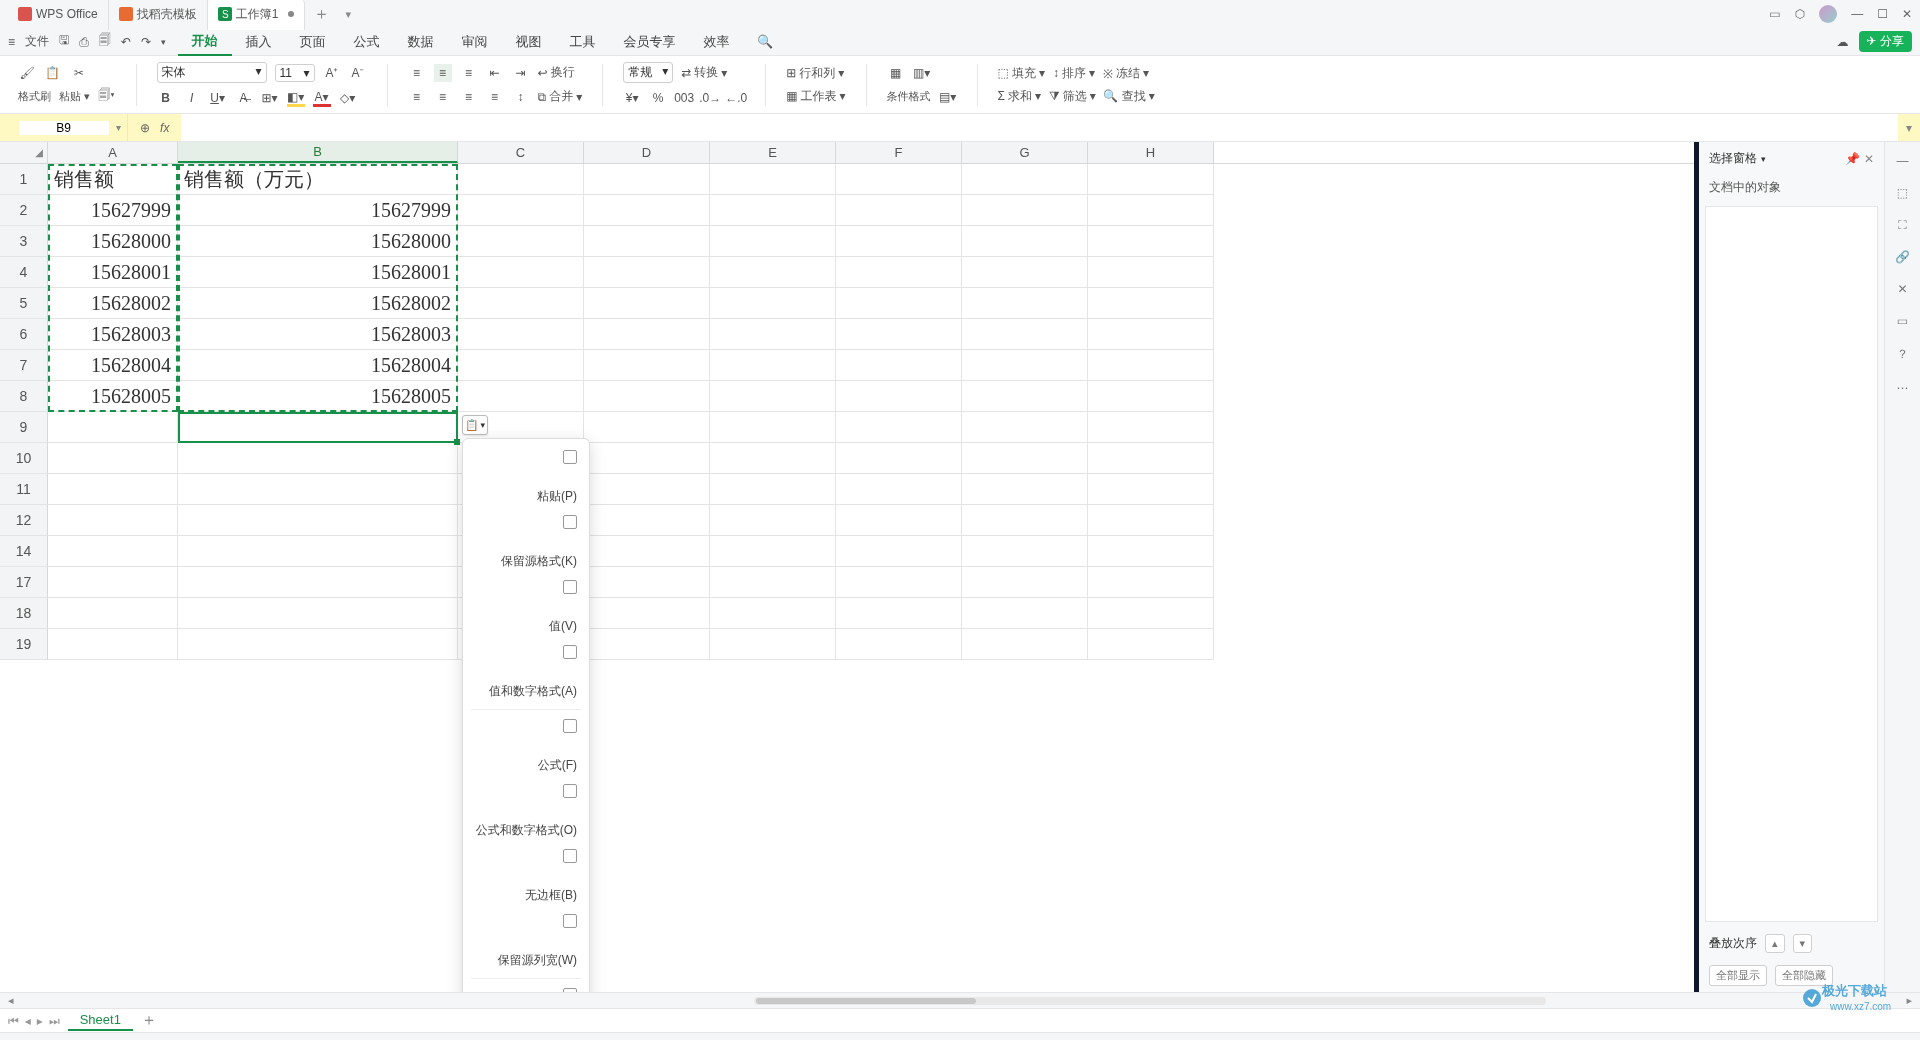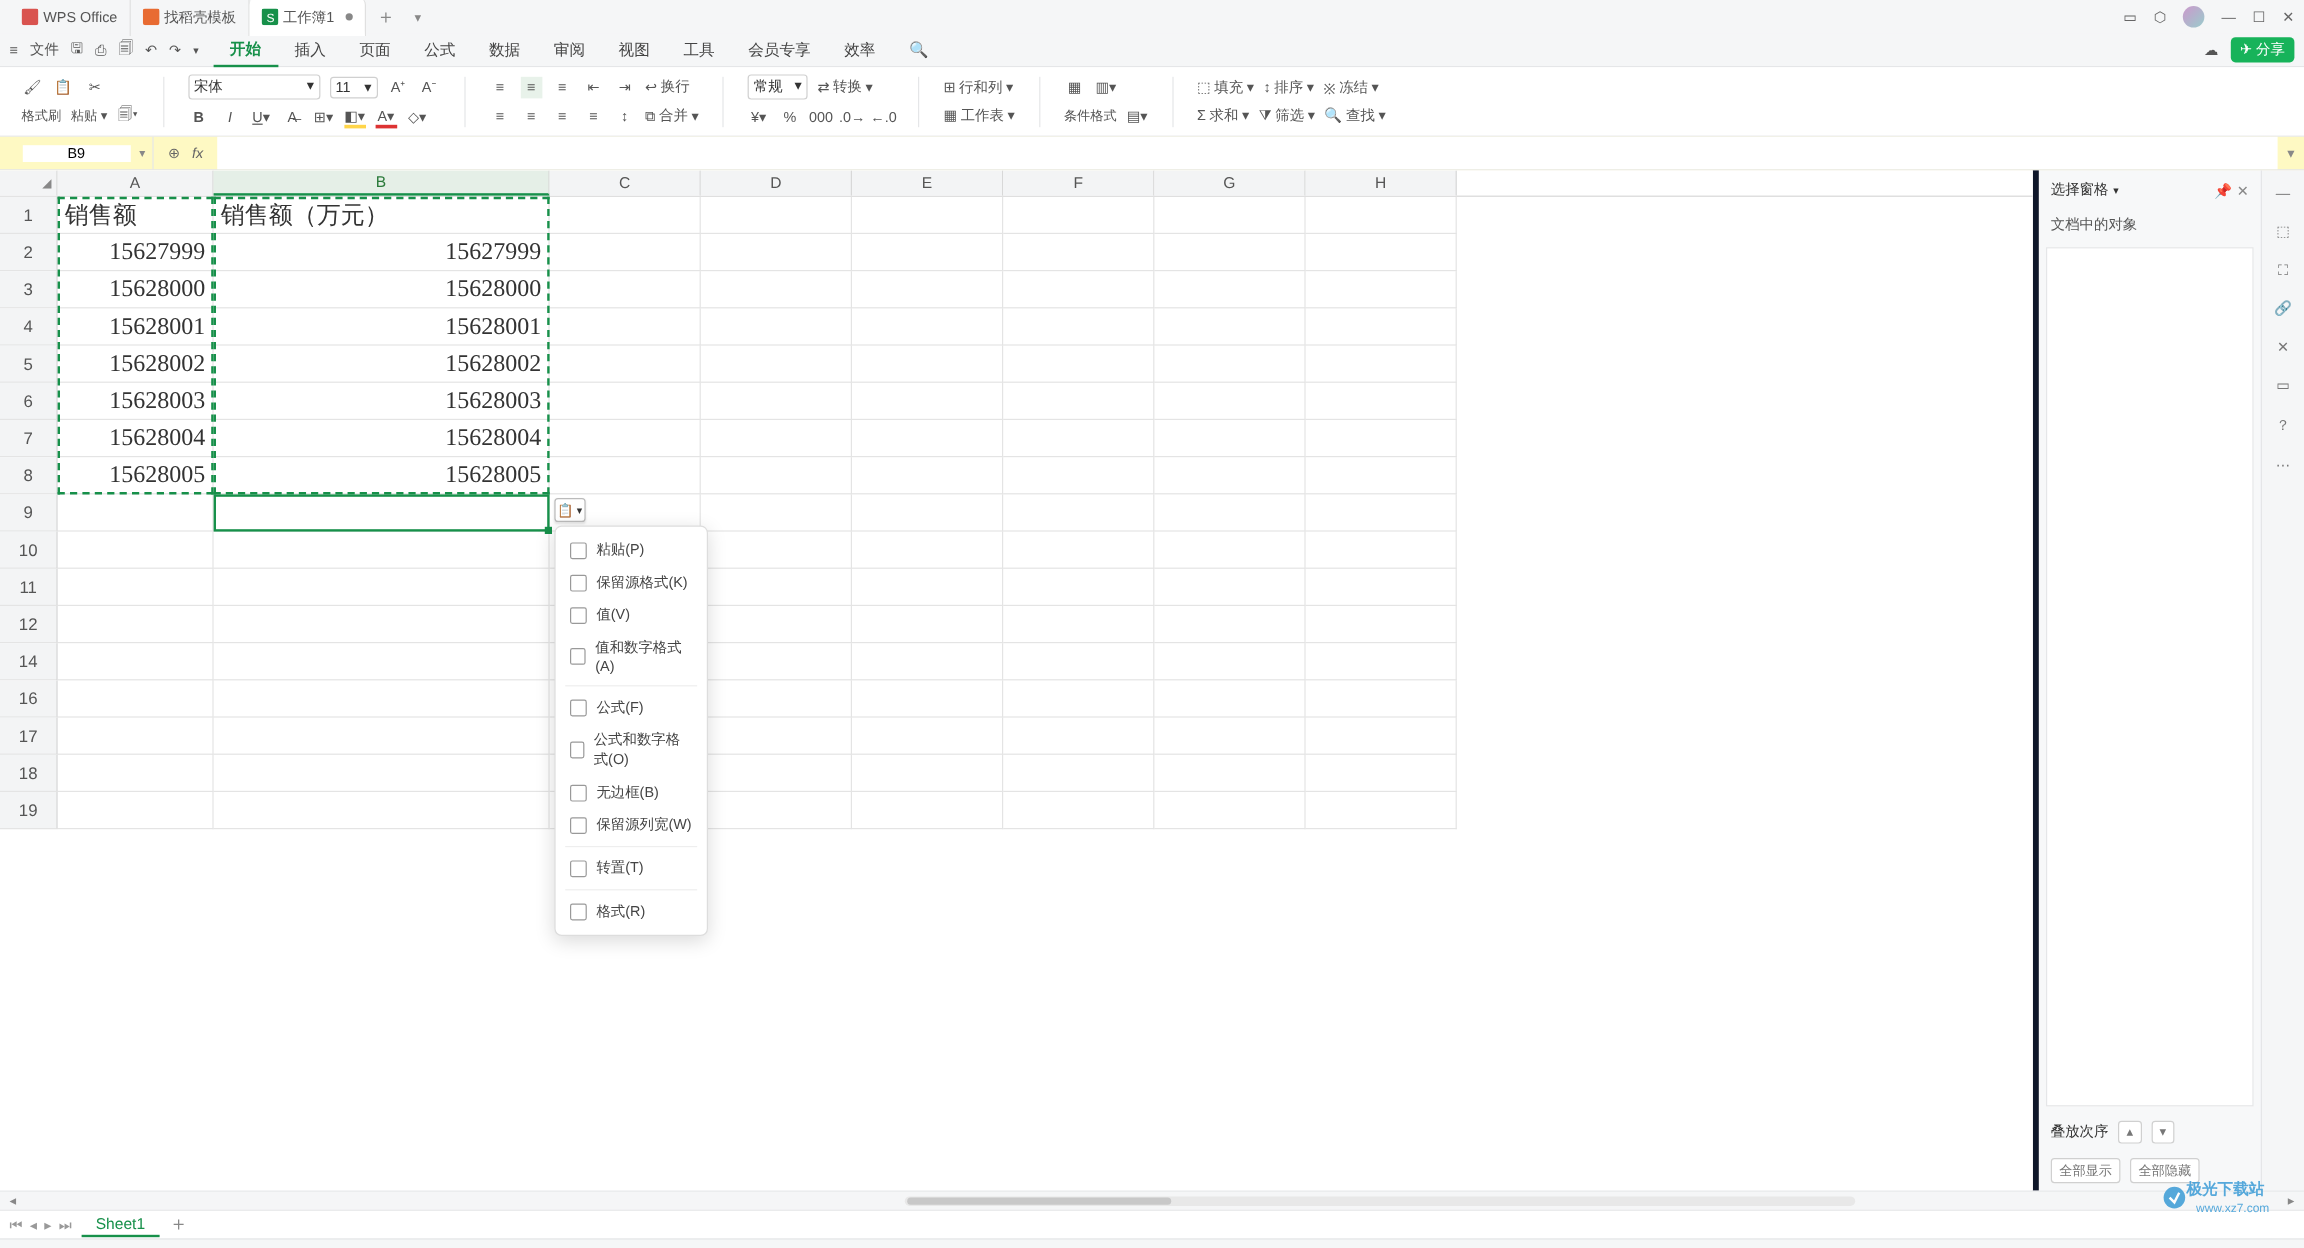--- a/index.html
+++ b/index.html
@@ -66,21 +66,21 @@
 .cell{border-right:1px solid #e4e4e4;border-bottom:1px solid #e4e4e4;padding:0 6px;display:flex;align-items:center;font-family:"SimSun","宋体",serif;font-size:20px;}
 .cA{width:130px;justify-content:flex-end;} .cB{width:280px;justify-content:flex-end;} .cC,.cD,.cE,.cF,.cG,.cH{width:126px;}
 .row1 .cell{font-size:20px;justify-content:flex-start;text-align:center;}
 .marquee{position:absolute;border:2px dashed #17904a;pointer-events:none;}
 .sel-cell{position:absolute;border:2px solid #17904a;pointer-events:none;}
 .sel-cell::after{content:"";position:absolute;right:-4px;bottom:-4px;width:6px;height:6px;background:#17904a;}
 
 
 .paste-tag{position:absolute;width:26px;height:20px;border:1px solid #bbb;background:#fff;border-radius:3px;display:flex;align-items:center;justify-content:center;gap:2px;font-size:11px;box-shadow:0 1px 2px rgba(0,0,0,.1);}
 .ctx{position:absolute;width:128px;background:#fff;border:1px solid #ddd;border-radius:6px;box-shadow:0 4px 16px rgba(0,0,0,.15);padding:6px 0;font-size:12px;}
-.ctx .mi{display:flex;align-items:center;gap:8px;padding:5px 12px;color:#444;}
+.ctx .mi{display:flex;align-items:flex-end;gap:24px;padding:5px 12px;color:#444;flex-direction:column;}
 .ctx hr{border:none;border-top:1px solid #eee;margin:4px 8px;}
 .ic{width:14px;height:14px;display:inline-block;border:1px solid #999;border-radius:2px;}
 
 
 .arrows{position:absolute;pointer-events:none;inset:0;}
 
 
 .hscroll-strip{height:16px;background:#f5f6f7;border-top:1px solid #e5e6e8;display:flex;align-items:center;padding:0 8px;color:#888;font-size:11px;}
 .hscroll-strip .scroll-track{flex:1;margin:0 360px 0 740px;height:8px;background:#e8e8e8;border-radius:4px;position:relative;}
 .hscroll-strip .scroll-thumb{position:absolute;left:2px;top:1px;width:220px;height:6px;background:#c8c8c8;border-radius:3px;}
@@ -225,21 +225,21 @@
     <div class="rrow">
       <span class="sel">
           <span>常规</span>
           <span>▾</span>
         </span>
       <span class="chip">⇄ <span>转换</span> ▾</span>
     </div>
     <div class="rrow">
       <span class="ribbon-icon-btn">¥▾</span>
       <span class="ribbon-icon-btn">%</span>
-      <span class="ribbon-icon-btn">000</span>
+      <span class="ribbon-icon-btn">003</span>
       <span class="ribbon-icon-btn">.0→</span>
       <span class="ribbon-icon-btn">←.0</span>
     </div>
   </div>
   <div class="sep"></div>
   <div class="rgroup">
     <div class="rrow">
         <span class="chip">⊞ <span>行和列</span> ▾</span>
       </div>
     <div class="rrow">
@@ -437,31 +437,20 @@
             <div class="cell cA"></div>
             <div class="cell cB"></div>
             <div class="cell cC"></div>
             <div class="cell cD"></div>
             <div class="cell cE"></div>
             <div class="cell cF"></div>
             <div class="cell cG"></div>
             <div class="cell cH"></div>
           </div>
           <div class="row">
-            <div class="rh">16</div>
-            <div class="cell cA"></div>
-            <div class="cell cB"></div>
-            <div class="cell cC"></div>
-            <div class="cell cD"></div>
-            <div class="cell cE"></div>
-            <div class="cell cF"></div>
-            <div class="cell cG"></div>
-            <div class="cell cH"></div>
-          </div>
-          <div class="row">
             <div class="rh">17</div>
             <div class="cell cA"></div>
             <div class="cell cB"></div>
             <div class="cell cC"></div>
             <div class="cell cD"></div>
             <div class="cell cE"></div>
             <div class="cell cF"></div>
             <div class="cell cG"></div>
             <div class="cell cH"></div>
           </div>

